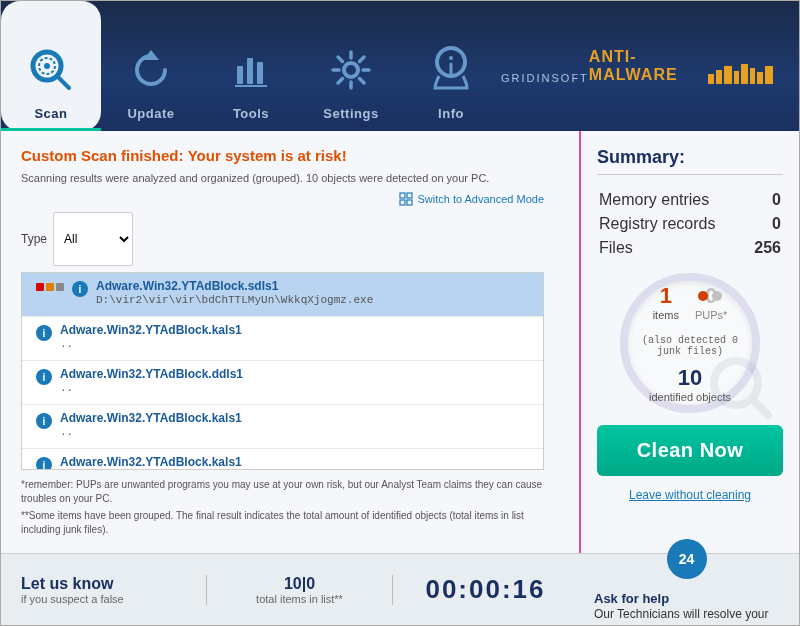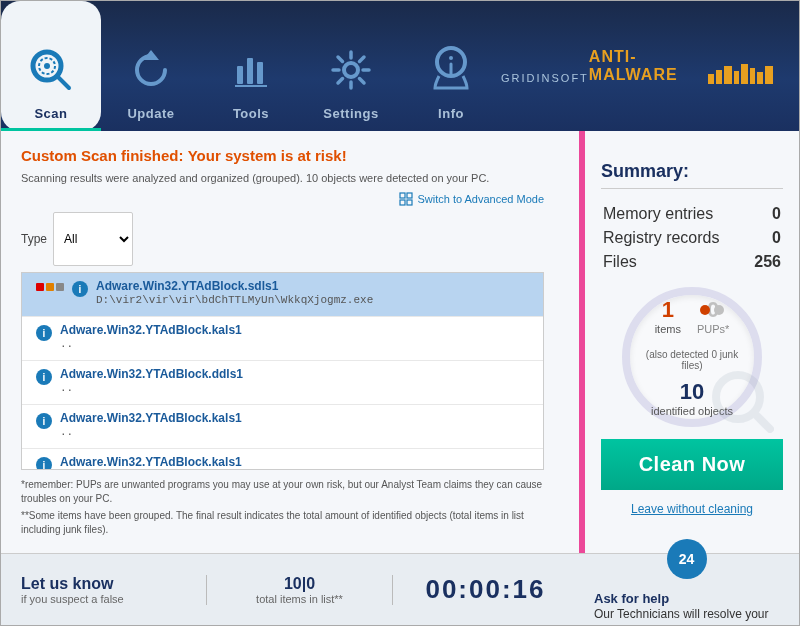--- a/index.html
+++ b/index.html
@@ -236,25 +236,25 @@
     .footnotes {
       font-size: 10px;
       color: #555;
       margin-top: 8px;
       line-height: 1.4;
     }
 
     
     .right-panel {
       width: 220px;
-      padding: 30px 16px;
+      padding: 16px 16px;
       display: flex;
       flex-direction: column;
       gap: 12px;
-      border-left: 6px solid #ec4899;
+      border-left: 2px solid #ec4899;
       background: #f5f7fa;
     }
 
     .summary-title {
       font-size: 18px;
       color: #1a3060;
       font-weight: 600;
       border-bottom: 1px solid #ccc;
       padding-bottom: 6px;
     }
@@ -331,20 +331,21 @@
     }
 
     .gauge-dot-r { width: 10px; height: 10px; background: #d04000; border-radius: 50%; }
     .gauge-dot-g { width: 10px; height: 10px; background: #c0c0c0; border-radius: 50%; }
 
     .gauge-sub {
       font-size: 10px;
       color: #666;
       text-align: center;
       margin-top: 14px;
+      font-family: Liberation Mono, monospace;
     }
 
     .gauge-identified {
       margin-top: 8px;
       text-align: center;
     }
 
     .gauge-ident-num {
       font-size: 22px;
       font-weight: 700;
@@ -357,21 +358,21 @@
     }
 
     
     .clean-btn {
       background: linear-gradient(180deg, #00c4a0, #00a888);
       color: #fff;
       border: none;
       padding: 14px 20px;
       font-size: 20px;
       font-weight: 700;
-      border-radius: 0;
+      border-radius: 6px;
       cursor: pointer;
       width: 100%;
       letter-spacing: 0.5px;
     }
 
     .leave-link {
       text-align: center;
       font-size: 12px;
       color: #1a7ab8;
       cursor: pointer;

